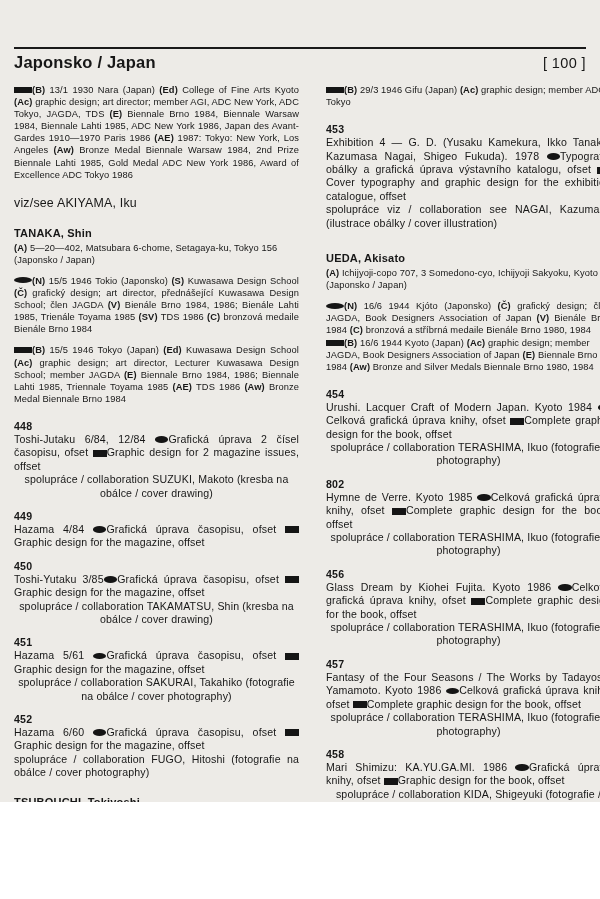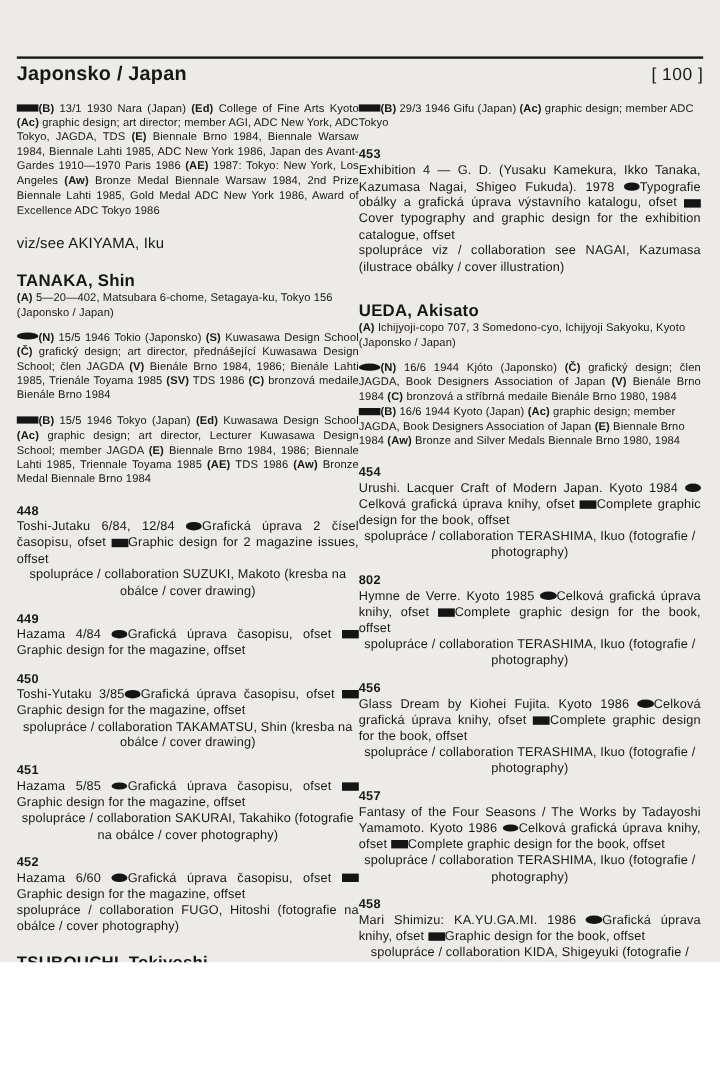--- a/index.html
+++ b/index.html
@@ -51,21 +51,21 @@
     text-align: right;
   }
   
   .cols {
     position: absolute;
     left: 14px;
     right: 14px;
     top: 84px;
     bottom: 10px;
     display: flex;
-    gap: 0;
+    gap: 27px;
   }
   .col {
     width: 285px;
     flex: 0 0 285px;
   }
   .gap-s { height: 9px; }
   .gap-m { height: 14px; }
   .gap-l { height: 20px; }
 
   p.t {
@@ -86,21 +86,21 @@
     text-align: justify;
     letter-spacing: 0.1px;
     margin: 0;
   }
   p.small.lastline { text-align: left; }
 
   .b { font-weight: bold; }
 
   .name {
     margin: 0;
-    font-size: 14px;
+    font-size: 11px;
     font-weight: bold;
     line-height: 17px;
     letter-spacing: 0.2px;
   }
   .num {
     margin: 0;
     font-size: 10.6px;
     font-weight: bold;
     line-height: 14px;
     letter-spacing: 0.2px;
@@ -188,21 +188,21 @@
 
       <div class="gap-s"></div>
 
       <p class="num">450</p>
       <p class="t"><span>Toshi-Yutaku 3/85</span><span class="dot big mk-pad"></span><span>Grafická úprava časopisu, ofset</span> <span class="sq mk-pad"></span><span>Graphic design for the magazine, offset</span></p>
       <p class="t lastline">spolupráce / collaboration TAKAMATSU, Shin (kresba na obálce / cover drawing)</p>
 
       <div class="gap-s"></div>
 
       <p class="num">451</p>
-      <p class="t"><span>Hazama 5/85</span> <span class="dot big mk-pad"></span><span>Grafická úprava časopisu, ofset</span> <span class="sq mk-pad"></span><span>Graphic design for the magazine, offset</span></p>
+      <p class="t"><span>Hazama 5/61</span> <span class="dot big mk-pad"></span><span>Grafická úprava časopisu, ofset</span> <span class="sq mk-pad"></span><span>Graphic design for the magazine, offset</span></p>
       <p class="t lastline">spolupráce / collaboration SAKURAI, Takahiko (fotografie na obálce / cover photography)</p>
 
       <div class="gap-s"></div>
 
       <p class="num">452</p>
       <p class="t"><span>Hazama 6/60</span> <span class="dot big mk-pad"></span><span>Grafická úprava časopisu, ofset</span> <span class="sq mk-pad"></span><span>Graphic design for the magazine, offset</span></p>
       <p class="t">spolupráce / collaboration FUGO, Hitoshi (fotografie na obálce / cover photography)</p>
 
       <div class="gap-m"></div>
 

